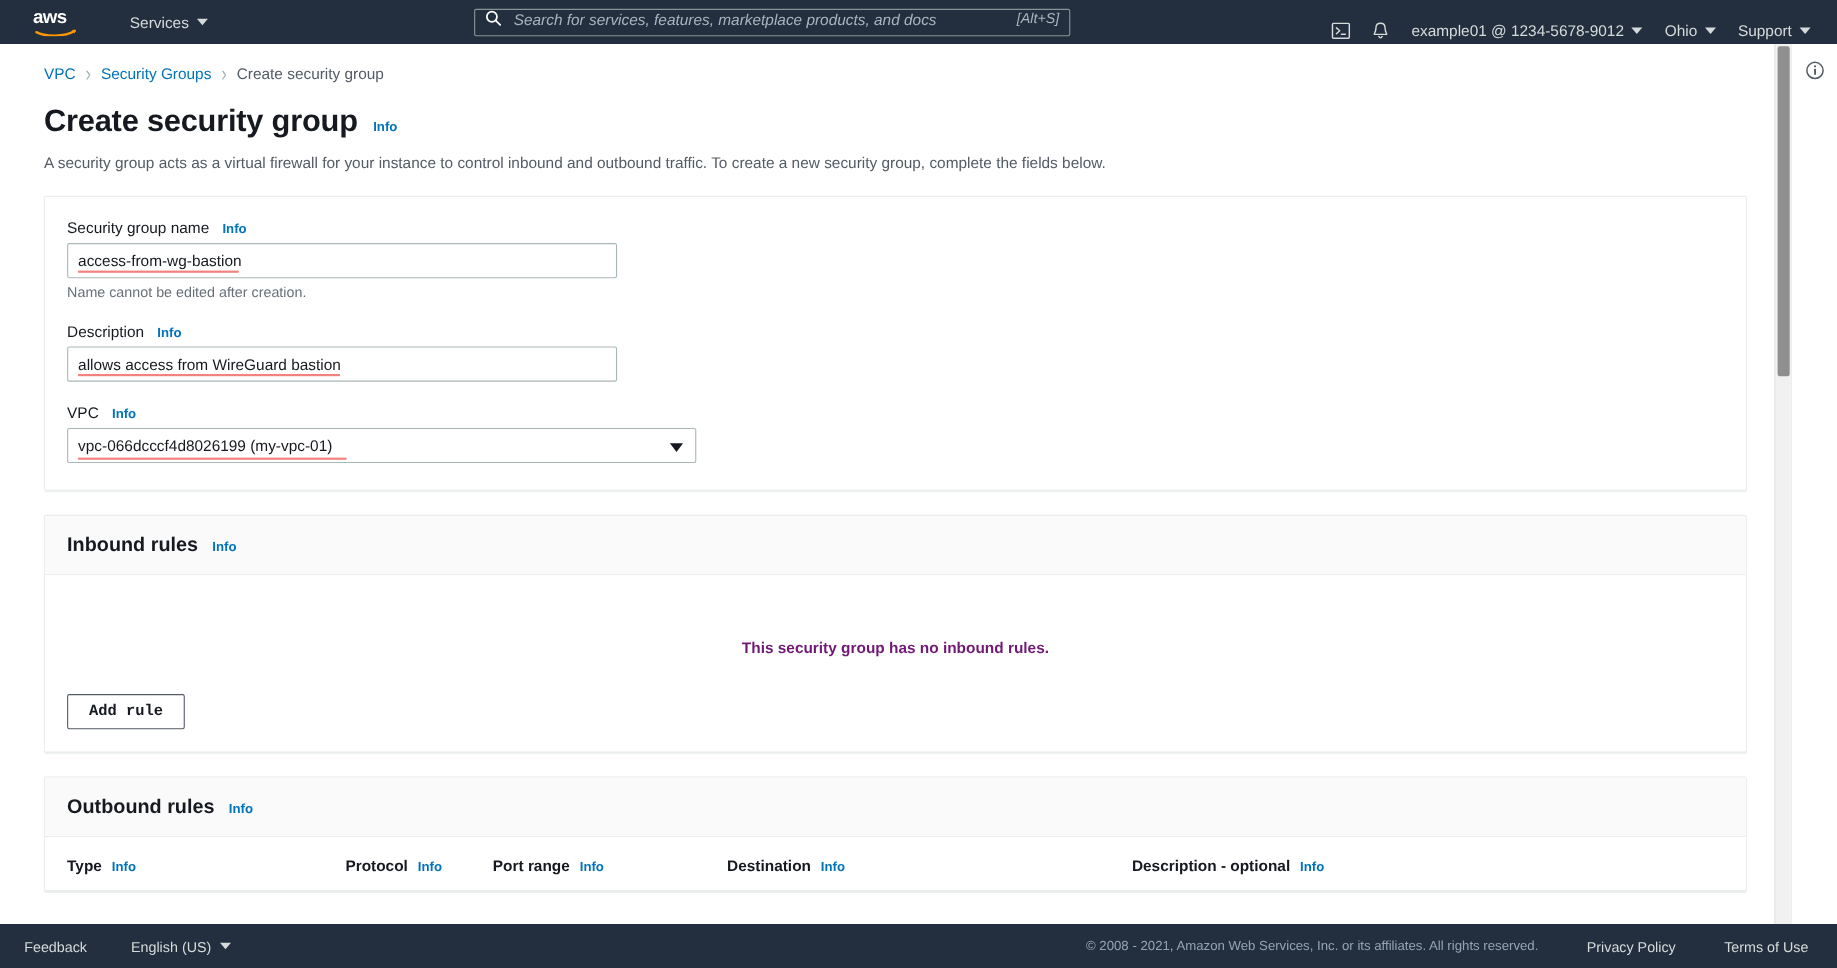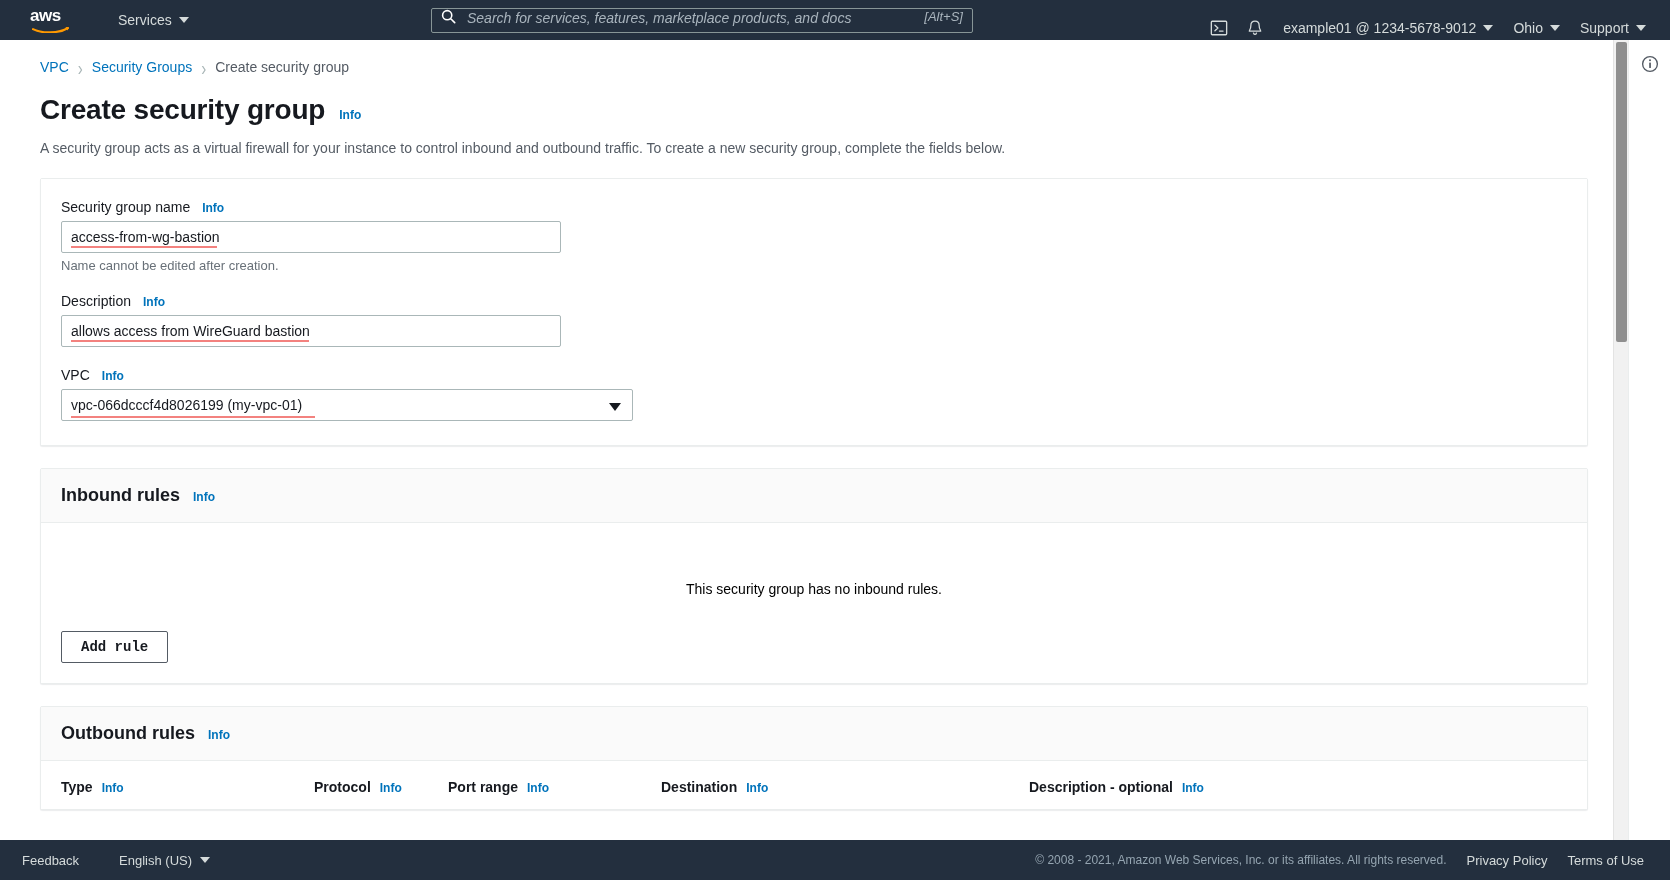--- a/index.html
+++ b/index.html
@@ -215,22 +215,23 @@
     width: 0; height: 0;
     border-left: 6px solid transparent;
     border-right: 6px solid transparent;
     border-top: 8px solid #16191f;
   }
 
   
   .empty-state {
     text-align: center;
     font-size: 14px;
-    color: #000000;
+    color: #701a75;
     padding: 38px 0 34px 0;
+    font-weight: bold;
   }
   .btn {
     display: inline-block;
     border: 1px solid #545b64;
     border-radius: 2px;
     background: #fff;
     color: #16191f;
     font-size: 14px;
     font-weight: 700;
     padding: 7px 19px;
@@ -292,21 +293,21 @@
     width: 1670px; height: 40px;
     background: #232f3e;
     display: flex; align-items: center;
     color: #d5dbdb;
     font-size: 13px;
   }
   .footer-left { display: flex; align-items: center; gap: 40px; margin-left: 22px; }
   .footer-link { color: #d5dbdb; cursor: pointer; }
   .footer-right {
     margin-left: auto;
-    display: flex; gap: 20px;
+    display: flex; gap: 44px;
     margin-right: 26px;
   }
   #copyright { color: #95a5b1; font-size: 12px; }
   .lang-btn { display: flex; align-items: center; gap: 8px; cursor: pointer; }
 </style>
 </head>
 <body>
 
 <div id="topnav">
 

